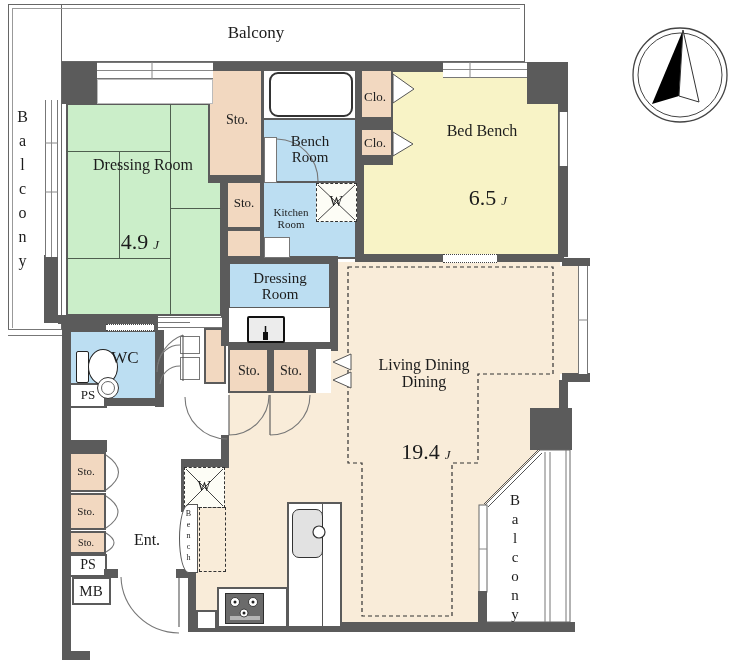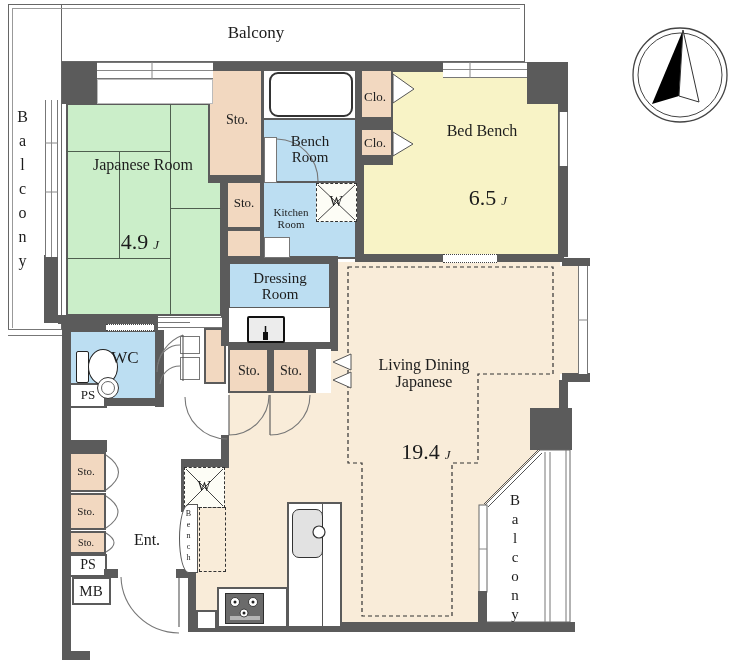--- a/index.html
+++ b/index.html
@@ -227,33 +227,33 @@
       <circle cx="54" cy="50" r="42" fill="none" stroke="#444" stroke-width="1"></circle>
       <polygon points="57,5 26,79 53,71" fill="#000"></polygon>
       <polygon points="57,5 53,71 73,77" fill="#fff" stroke="#333" stroke-width="1"></polygon>
     </g>
   </svg>
 
   <div class="lbl" style="left:256px;top:33px;font-size:17px;">Balcony</div>
   <div class="vert" style="left:13px;top:108px;font-size:16px;letter-spacing:7px;">Balcony</div>
   <div class="vert" style="left:506px;top:492px;font-size:15px;letter-spacing:3px;">Balcony</div>
 
-  <div class="lbl" style="left:143px;top:165px;font-size:16px;">Japanese Room</div>
+  <div class="lbl" style="left:143px;top:165px;font-size:16px;">Dressing Room</div>
   <div class="lbl" style="left:140px;top:242px;">
     <span class="num">4.9</span><span class="unit">J</span>
   </div>
 
   <div class="lbl" style="left:482px;top:131px;font-size:16px;">Bed Bench</div>
   <div class="lbl" style="left:479px;top:198px;margin-left:9px;">
     <span class="num">6.5</span><span class="unit">J</span>
   </div>
 
   <div class="lbl2" style="left:424px;top:373px;font-size:16px;">
     <div>Living Dining</div>
-    <div>Japanese</div>
+    <div>Dining</div>
   </div>
   <div class="lbl" style="left:426px;top:452px;">
     <span class="num">19.4</span><span class="unit">J</span>
   </div>
 
   <div class="lbl2" style="left:310px;top:149px;font-size:15px;">
     <div>Bench</div>
     <div>Room</div>
   </div>
   <div class="lbl2" style="left:291px;top:219px;font-size:11px;">

